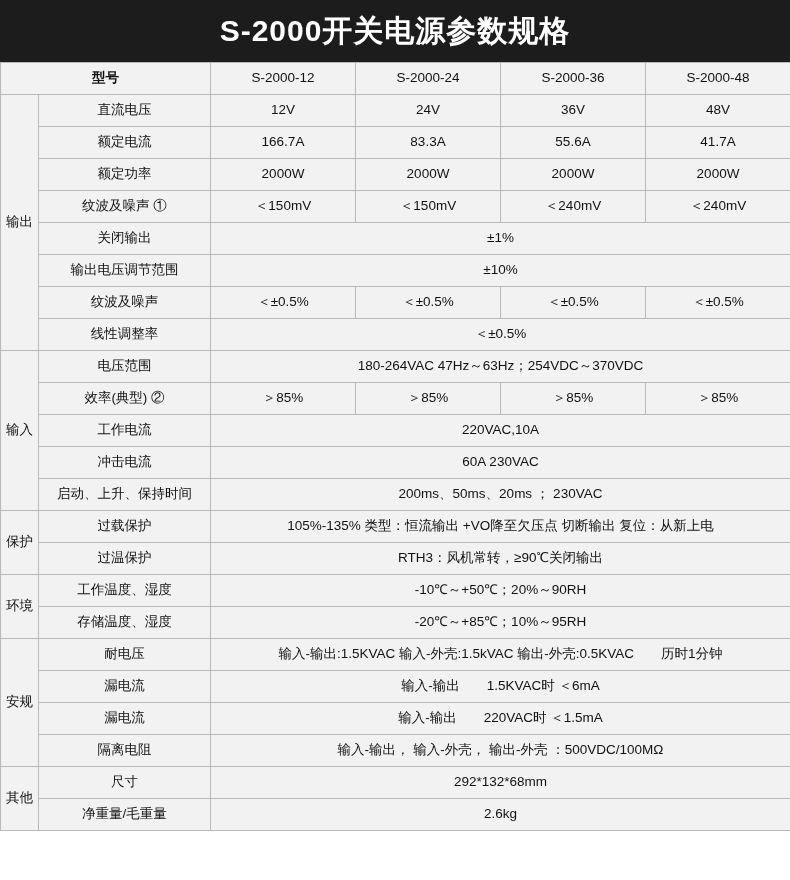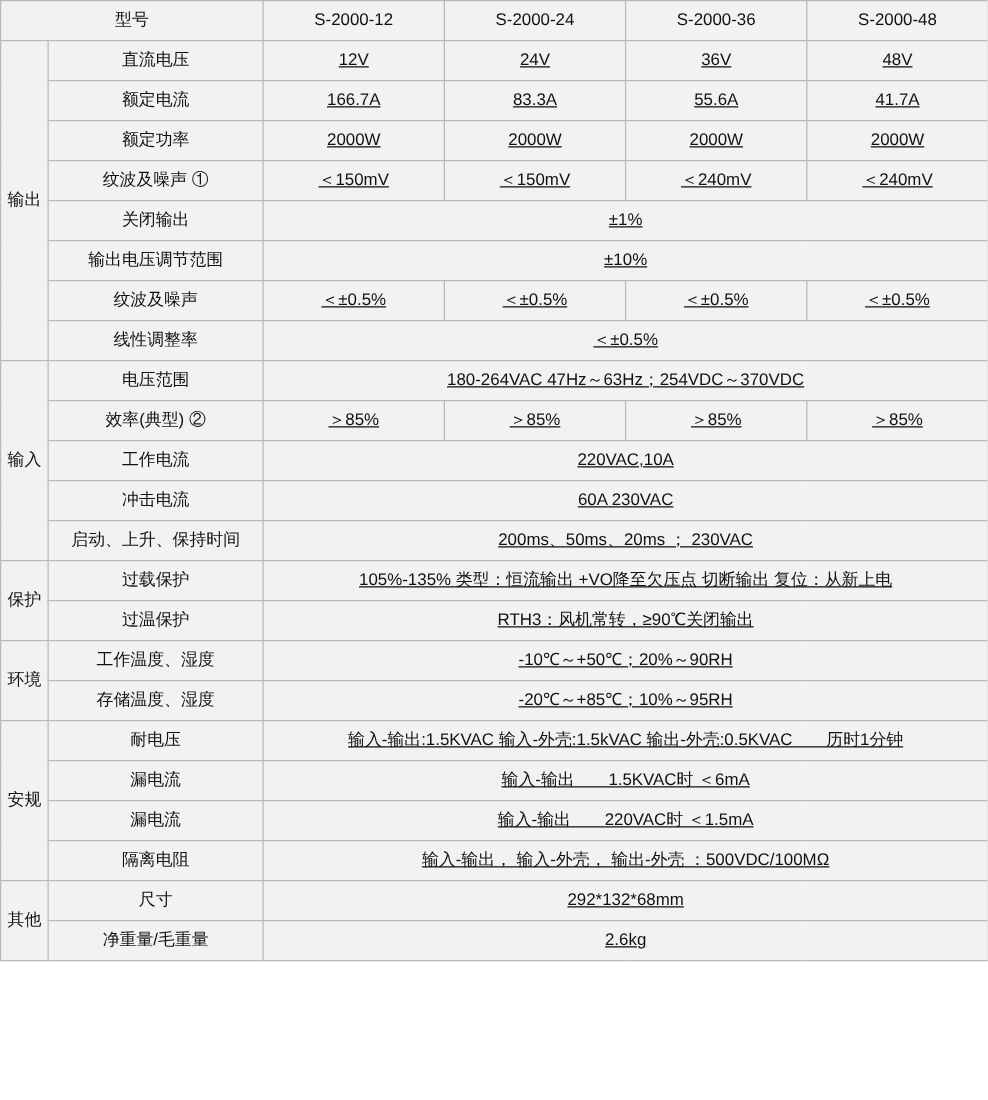--- a/index.html
+++ b/index.html
@@ -55,37 +55,37 @@
   }
   td.label {
     width: 172px;
     background: #ffffff;
     font-size: 14px;
     margin-left: 28px;
   }
   td.hdr-model {
     background: #ffffff;
     font-size: 15px;
-    font-weight: normal;
+    font-weight: bold;
   }
   td.hdr-val {
     background: #f2f2f2;
     font-size: 14px;
     margin-top: 13px;
   }
   td.val {
     width: 140px;
-    text-decoration: underline;
   }
 </style>
 </head>
 <body>
 
 <div class="sheet">
 
+  <div class="title-bar">S-2000开关电源参数规格</div>
 
   <table class="spec">
     <colgroup>
       <col style="width:38px">
       <col style="width:172px">
       <col style="width:145px">
       <col style="width:145px">
       <col style="width:145px">
       <col style="width:145px">
     </colgroup>

